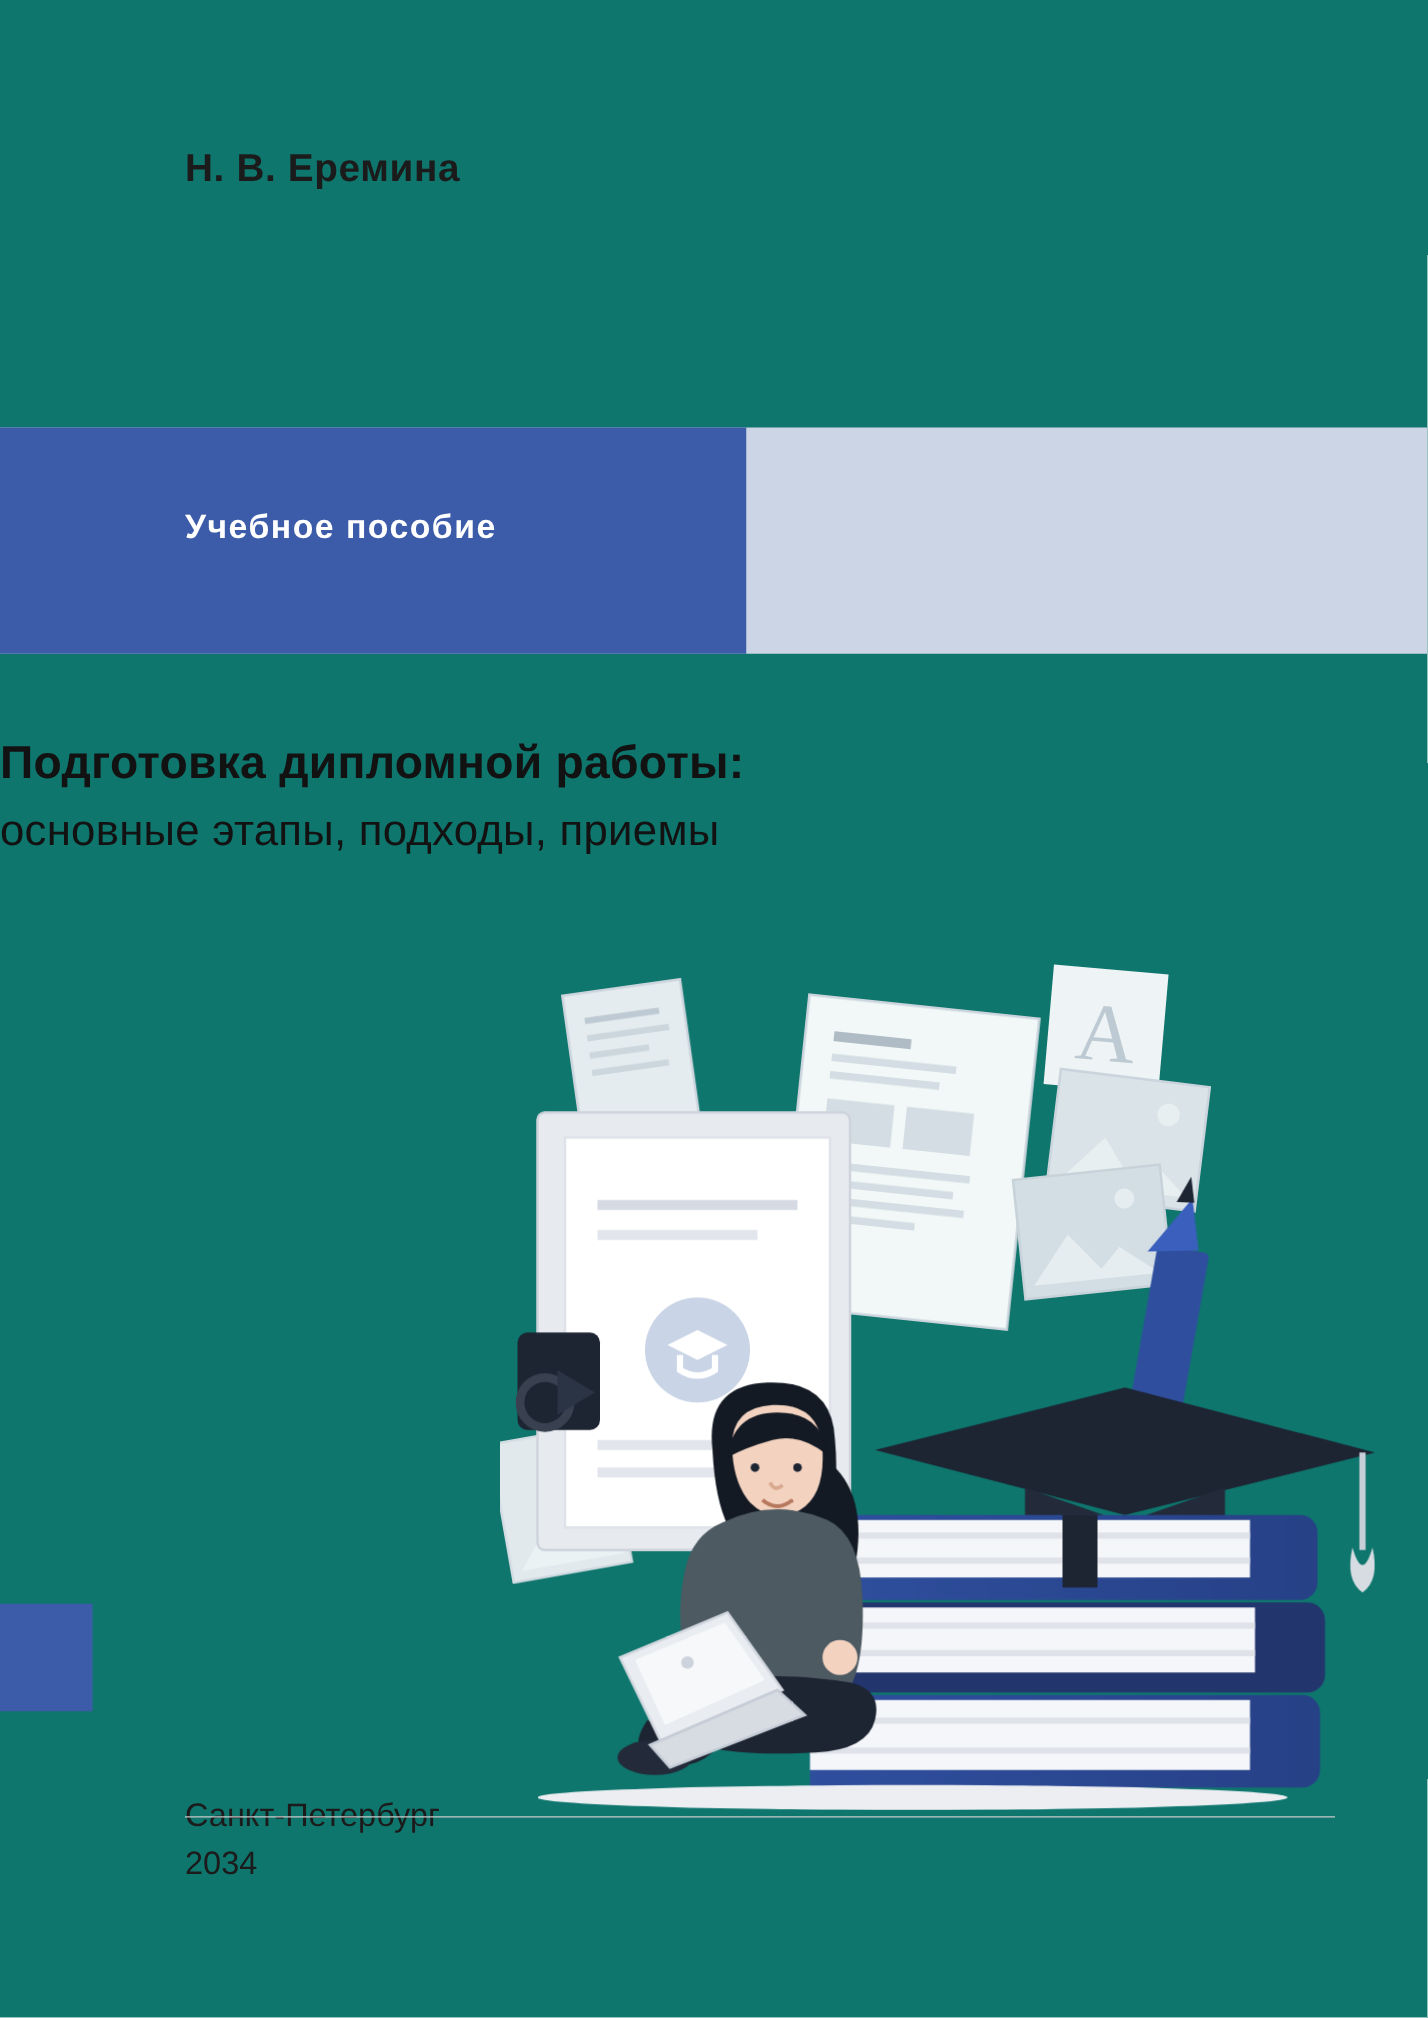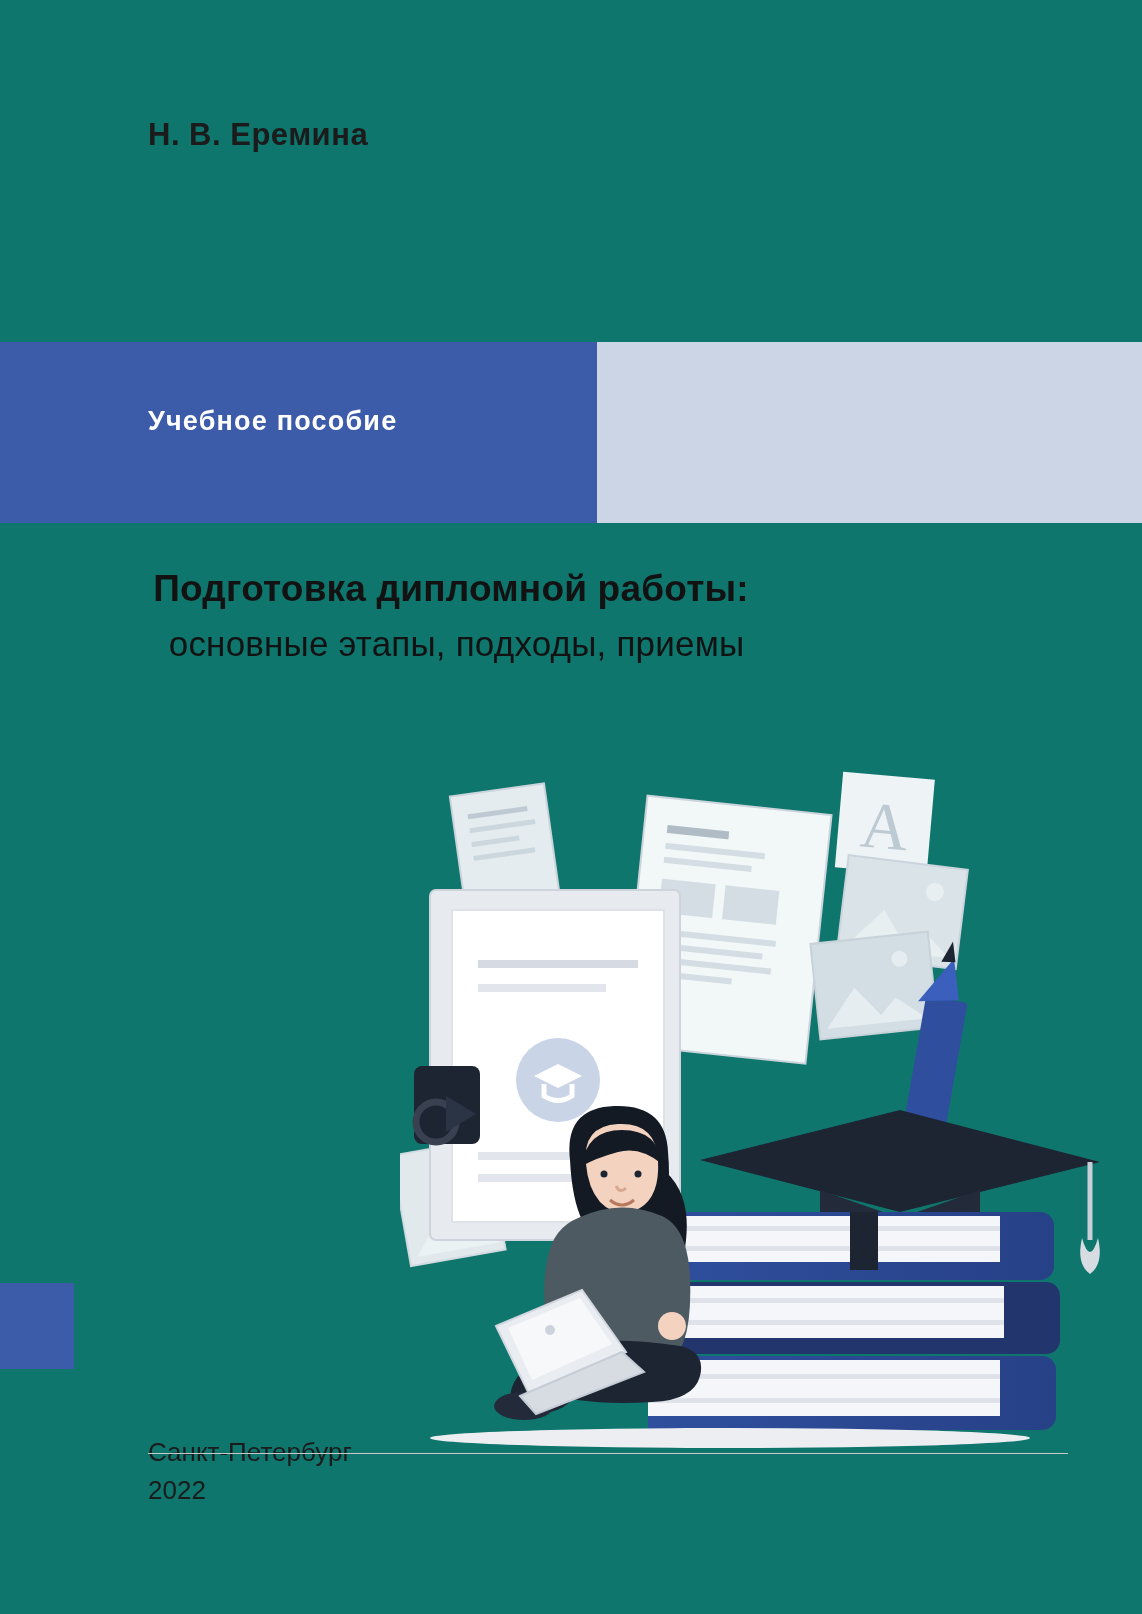--- a/index.html
+++ b/index.html
@@ -61,39 +61,38 @@
     font-size: 27px;
     font-weight: bold;
     color: #ffffff;
     letter-spacing: 1.2px;
   }
 
   
   .title-block {
     position: absolute;
     left: 0;
-    top: 564px;
+    top: 585px;
     width: 902px;
-    text-align: center;
+    text-align: left;
   }
   .title-line1 {
     font-size: 37px;
     font-weight: bold;
     color: #121212;
     letter-spacing: 0.2px;
     line-height: 1.35;
   }
   .title-line2 {
     font-size: 35px;
     font-weight: normal;
     color: #121212;
     letter-spacing: 0.2px;
     line-height: 1.35;
     margin-top: 6px;
-    margin-left: 11px;
   }
 
   
   .blue-square {
     position: absolute;
     left: 0;
     top: 1283px;
     width: 74px;
     height: 86px;
     background: #3c5ba9;
@@ -286,17 +285,17 @@
         <circle cx="150" cy="560" r="5" fill="#cdd3dc"></circle>
         <path d="M120 626 l102 -44 l22 20 l-108 42 z" fill="#d7dce3" stroke="#c6ccd6" stroke-width="2"></path>
       </g>
 
       <ellipse cx="330" cy="668" rx="300" ry="10" fill="#eceef2"></ellipse>
     </svg>
   </div>
 
   <div class="footer">
     <div>Санкт-Петербург</div>
-    <div>2022</div>
+    <div>2034</div>
   </div>
   <div class="footer-rule"></div>
 
 </div>
 
 </body></html>

